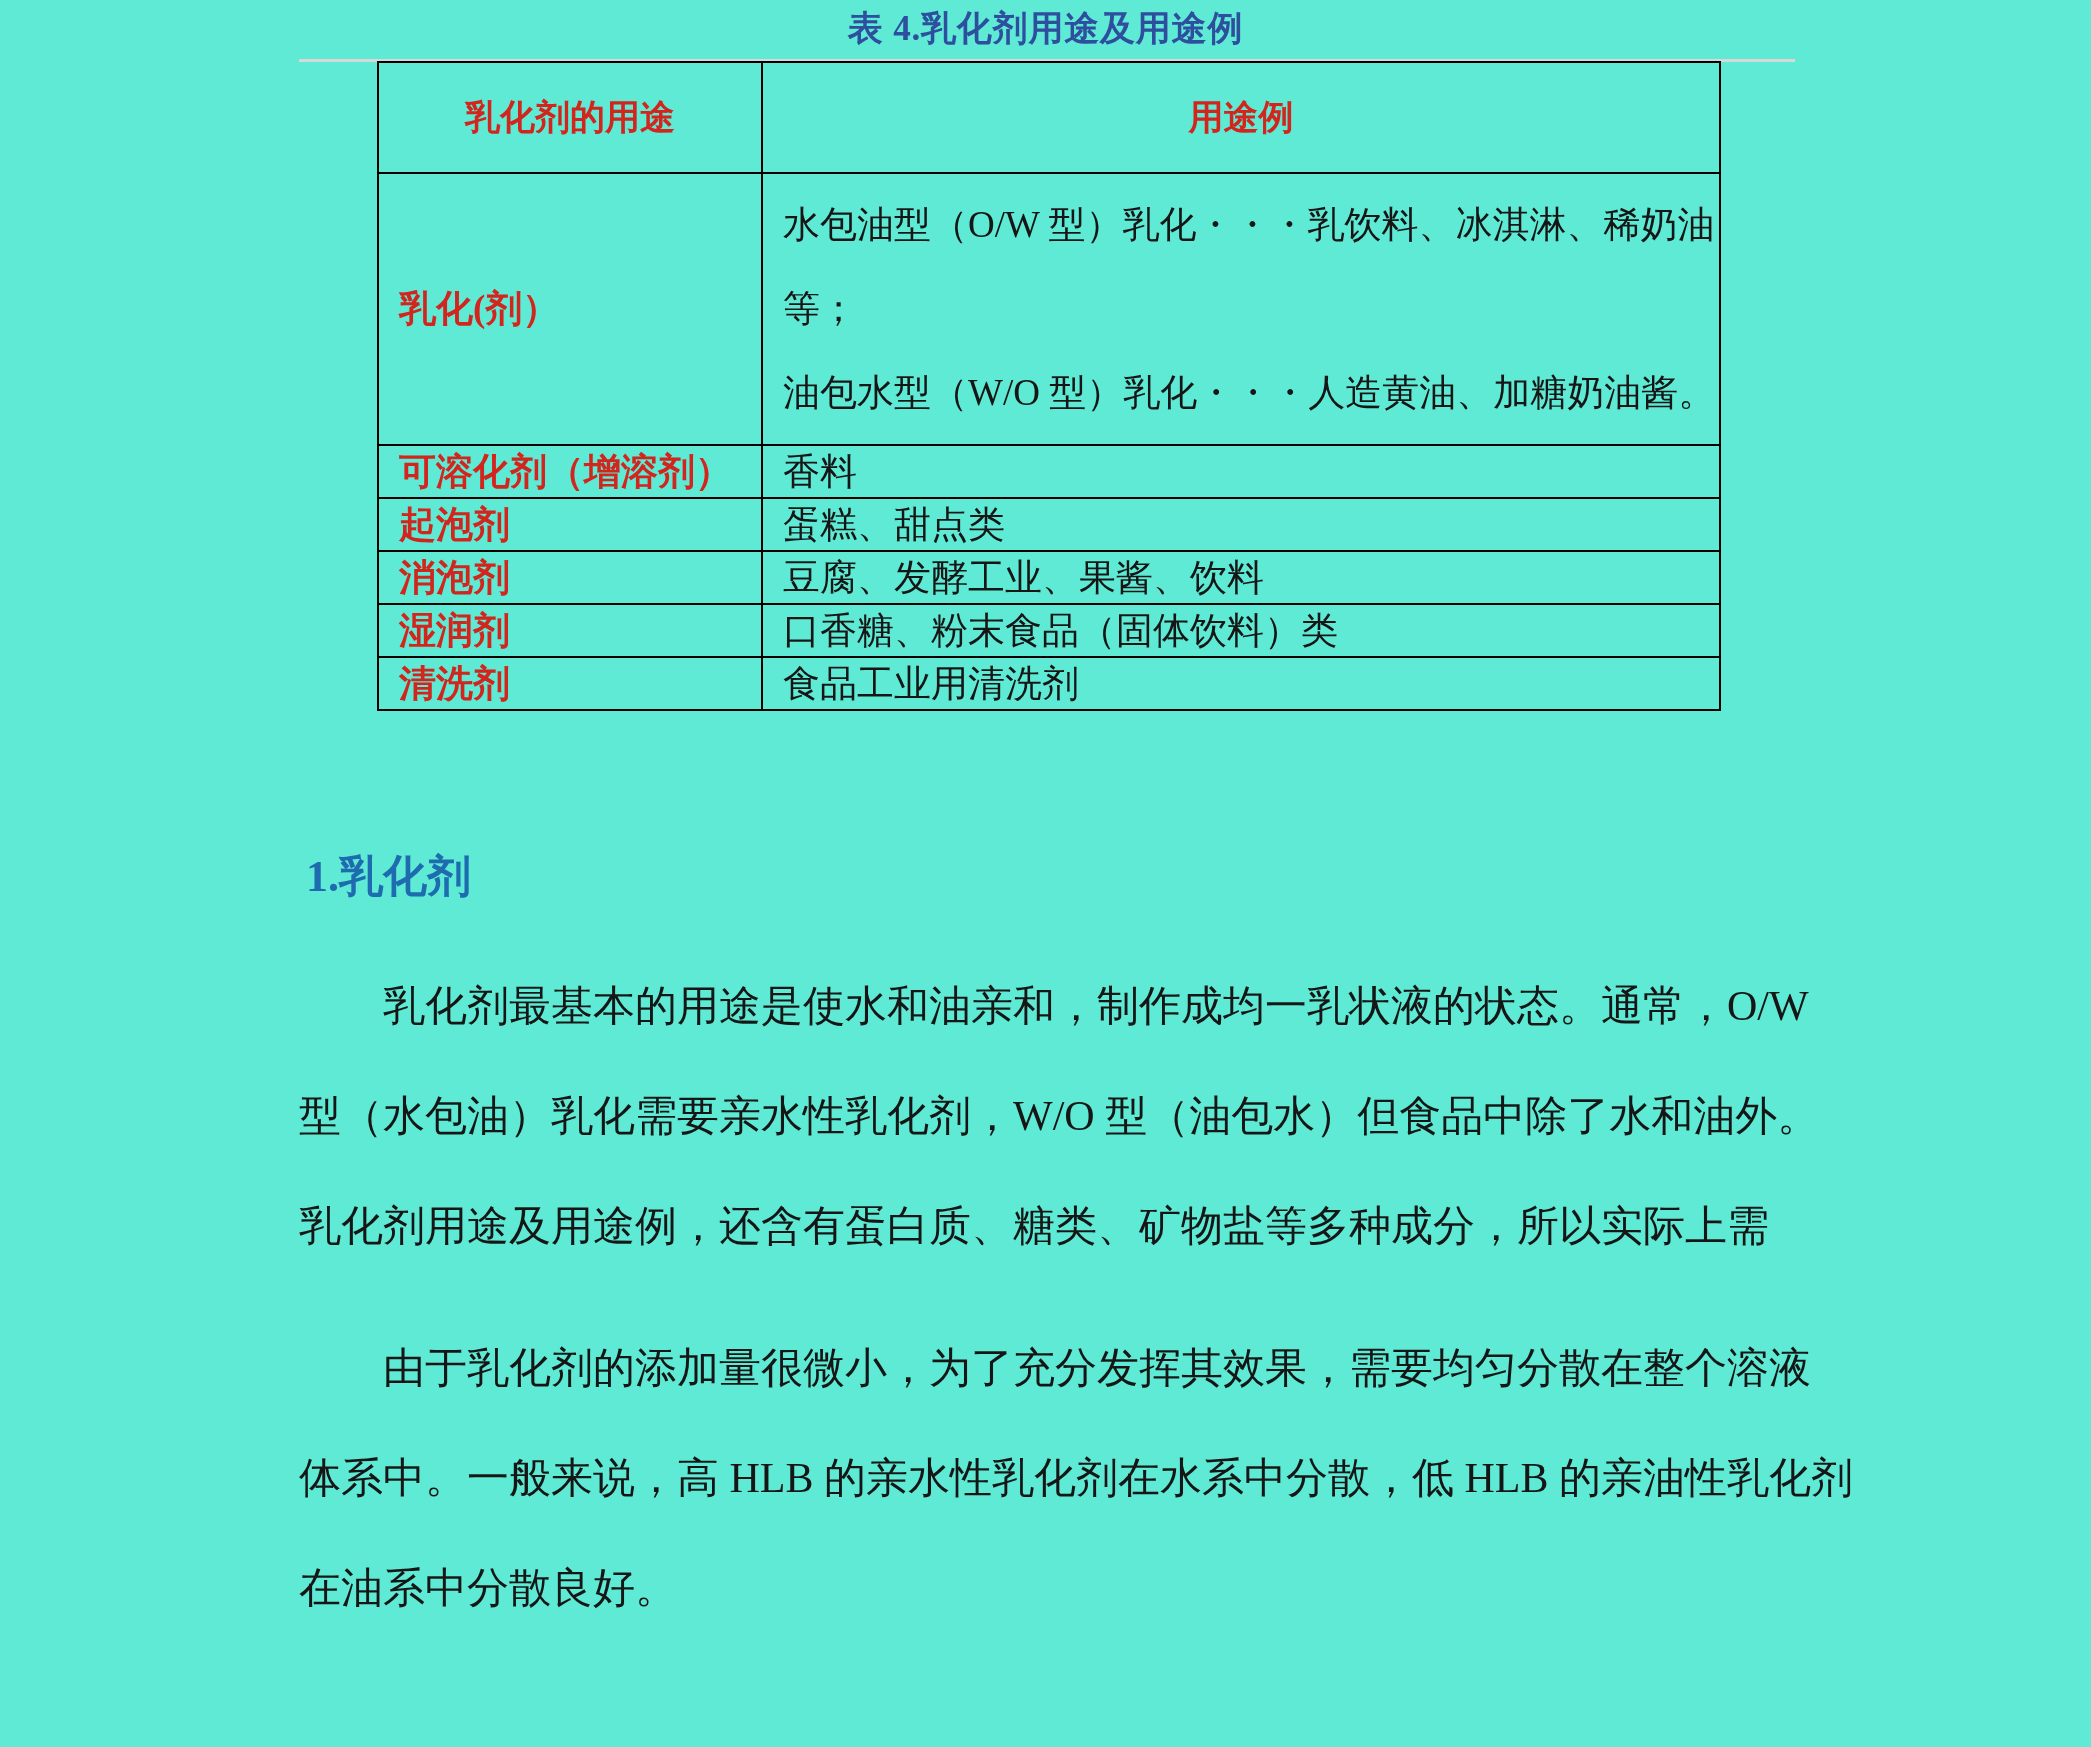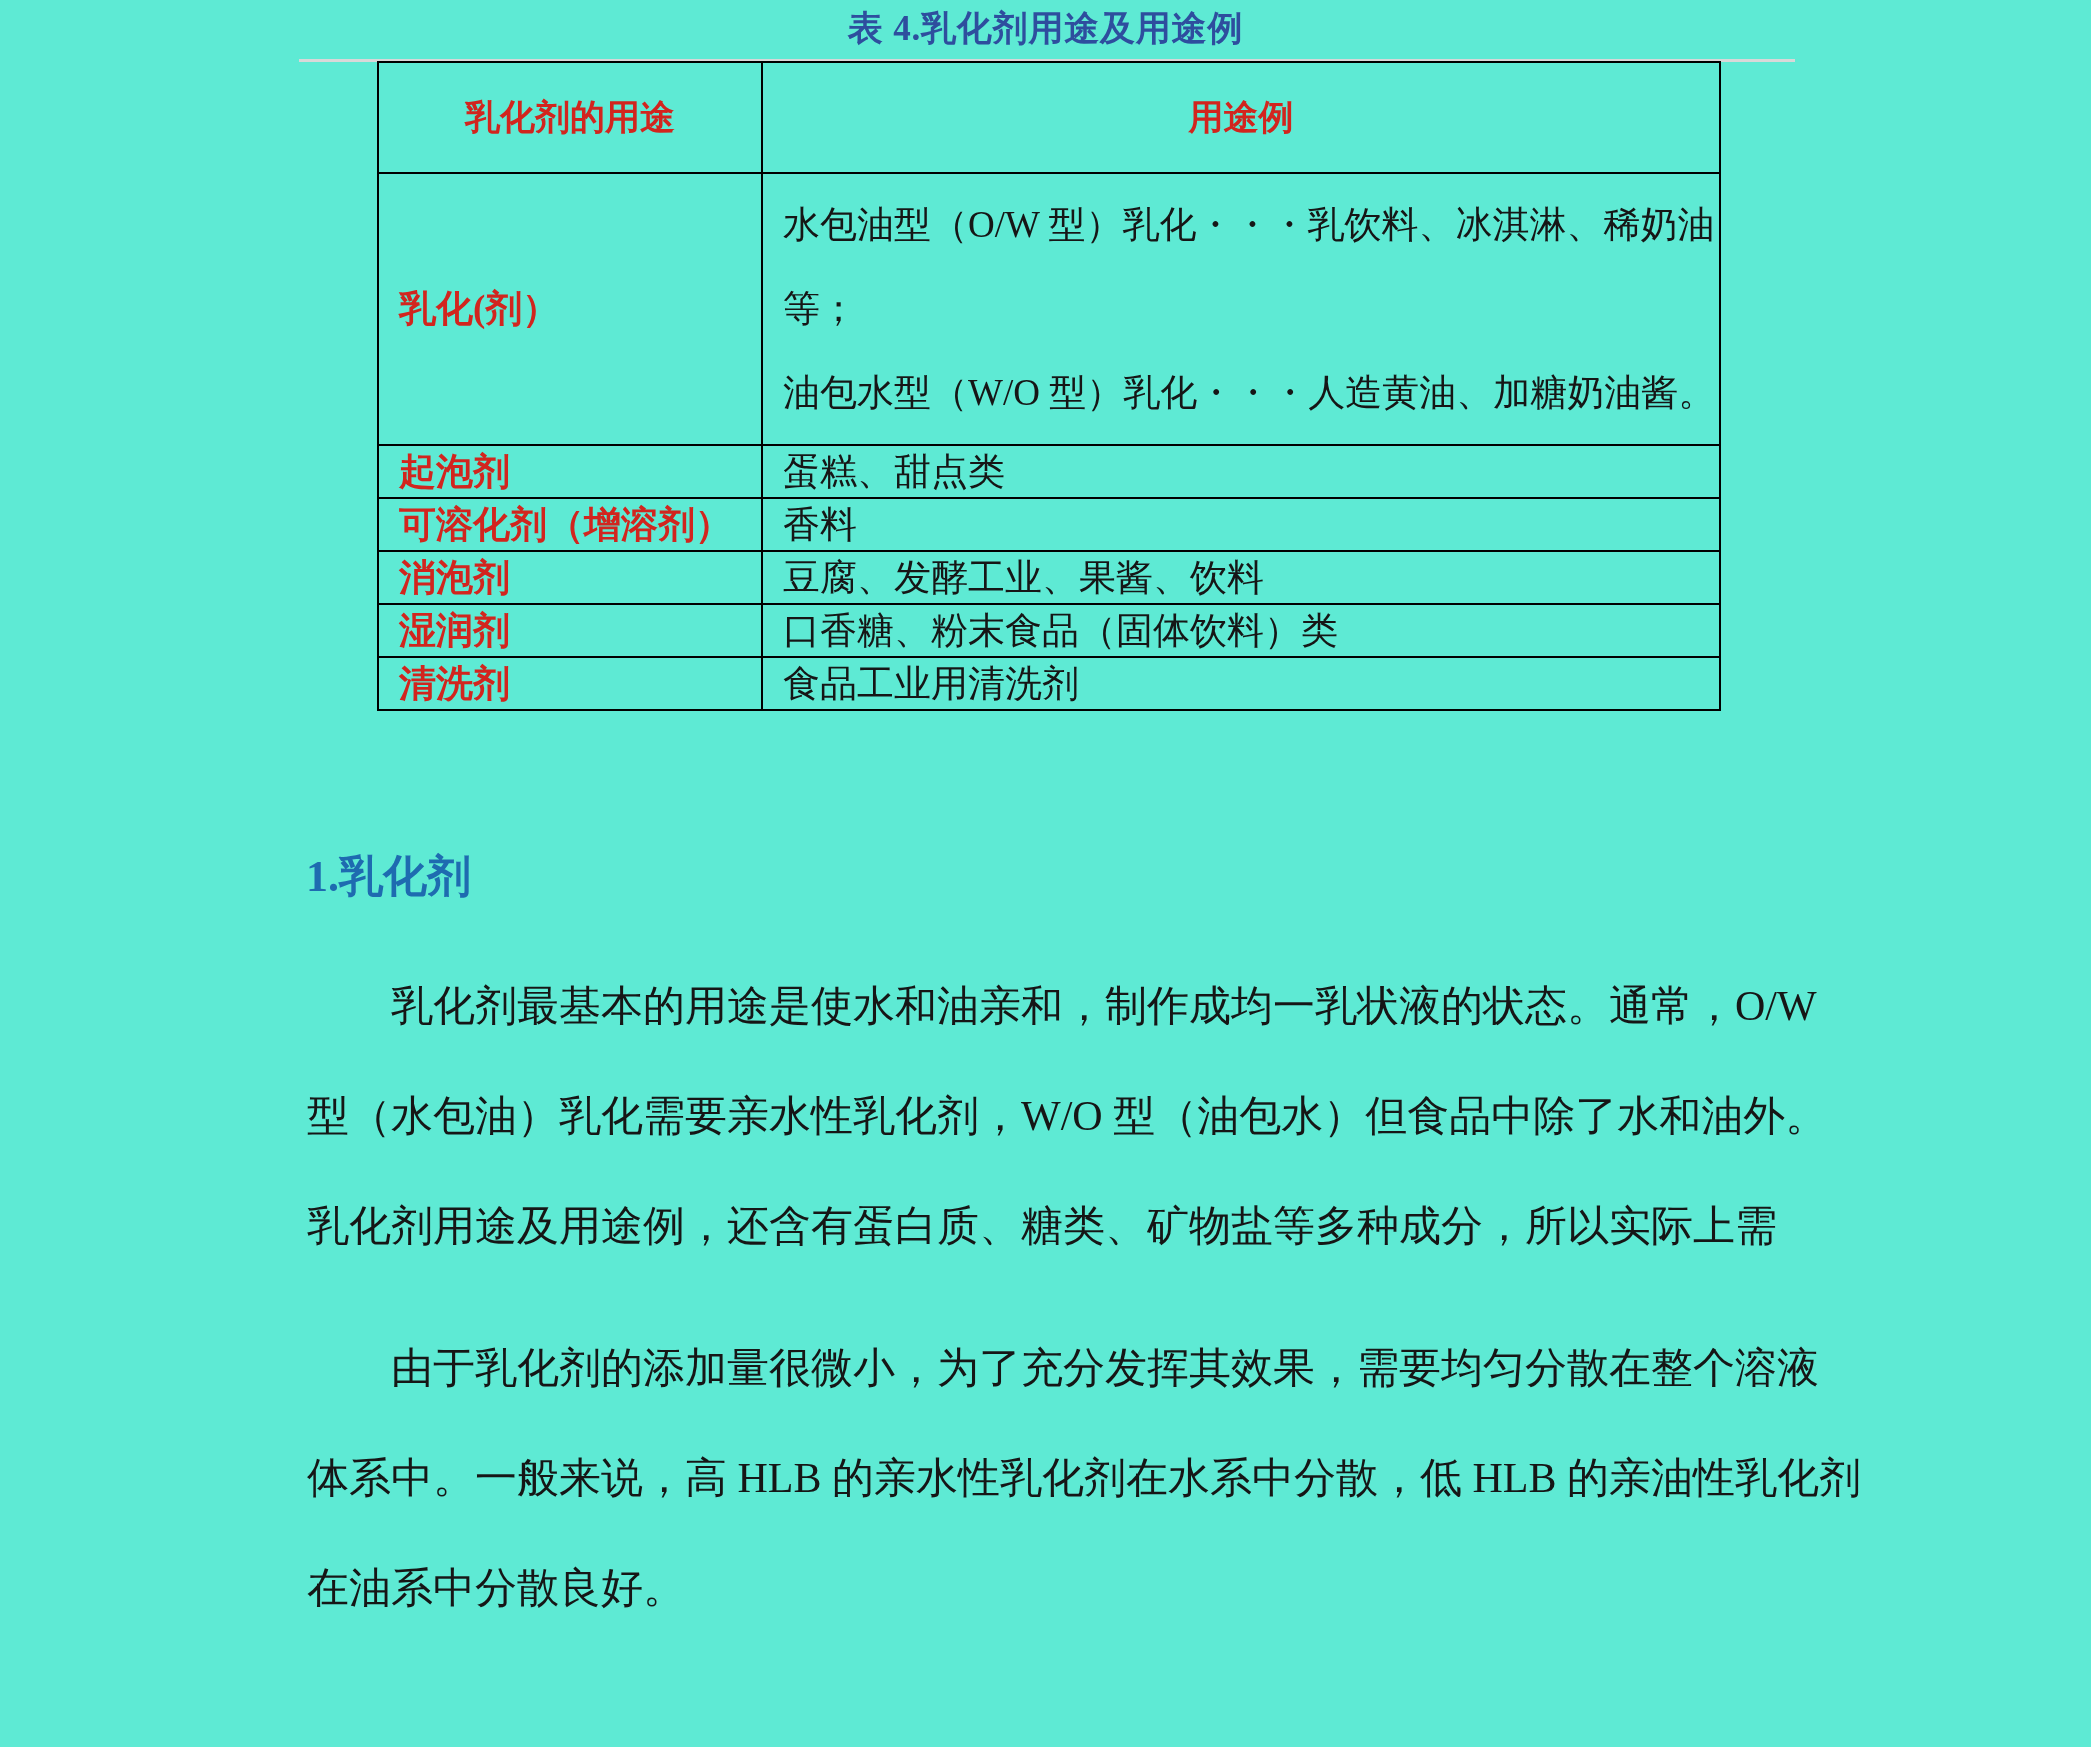--- a/index.html
+++ b/index.html
@@ -81,21 +81,20 @@
     top:951px; left:299px;
     width:1531px;
     font-size:42px;
     color:var(--text-black,#161616);
   }
   .para + .para{margin-top:32px;}
   .bline{
     height:110px;
     line-height:110px;
     white-space:nowrap;
-    margin-left:8px;
   }
   .bline.indent{text-indent:84px;}
 </style>
 </head>
 <body>
 
 <div class="page">
 
   <h1 class="doc-title">表 4.乳化剂用途及用途例</h1>
 
@@ -115,29 +114,29 @@
     <tbody>
         <tr>
           <td class="use">乳化(剂）</td>
           <td class="ex">
             <div class="exline">水包油型（O/W 型）乳化・・・乳饮料、冰淇淋、稀奶油</div>
             <div class="exline">等；</div>
             <div class="exline">油包水型（W/O 型）乳化・・・人造黄油、加糖奶油酱。</div>
           </td>
         </tr>
         <tr>
+          <td class="use">可溶化剂（增溶剂）</td>
+          <td class="ex">
+            <div class="exline">香料</div>
+          </td>
+        </tr>
+        <tr>
           <td class="use">起泡剂</td>
           <td class="ex">
             <div class="exline">蛋糕、甜点类</div>
-          </td>
-        </tr>
-        <tr>
-          <td class="use">可溶化剂（增溶剂）</td>
-          <td class="ex">
-            <div class="exline">香料</div>
           </td>
         </tr>
         <tr>
           <td class="use">消泡剂</td>
           <td class="ex">
             <div class="exline">豆腐、发酵工业、果酱、饮料</div>
           </td>
         </tr>
         <tr>
           <td class="use">湿润剂</td>

